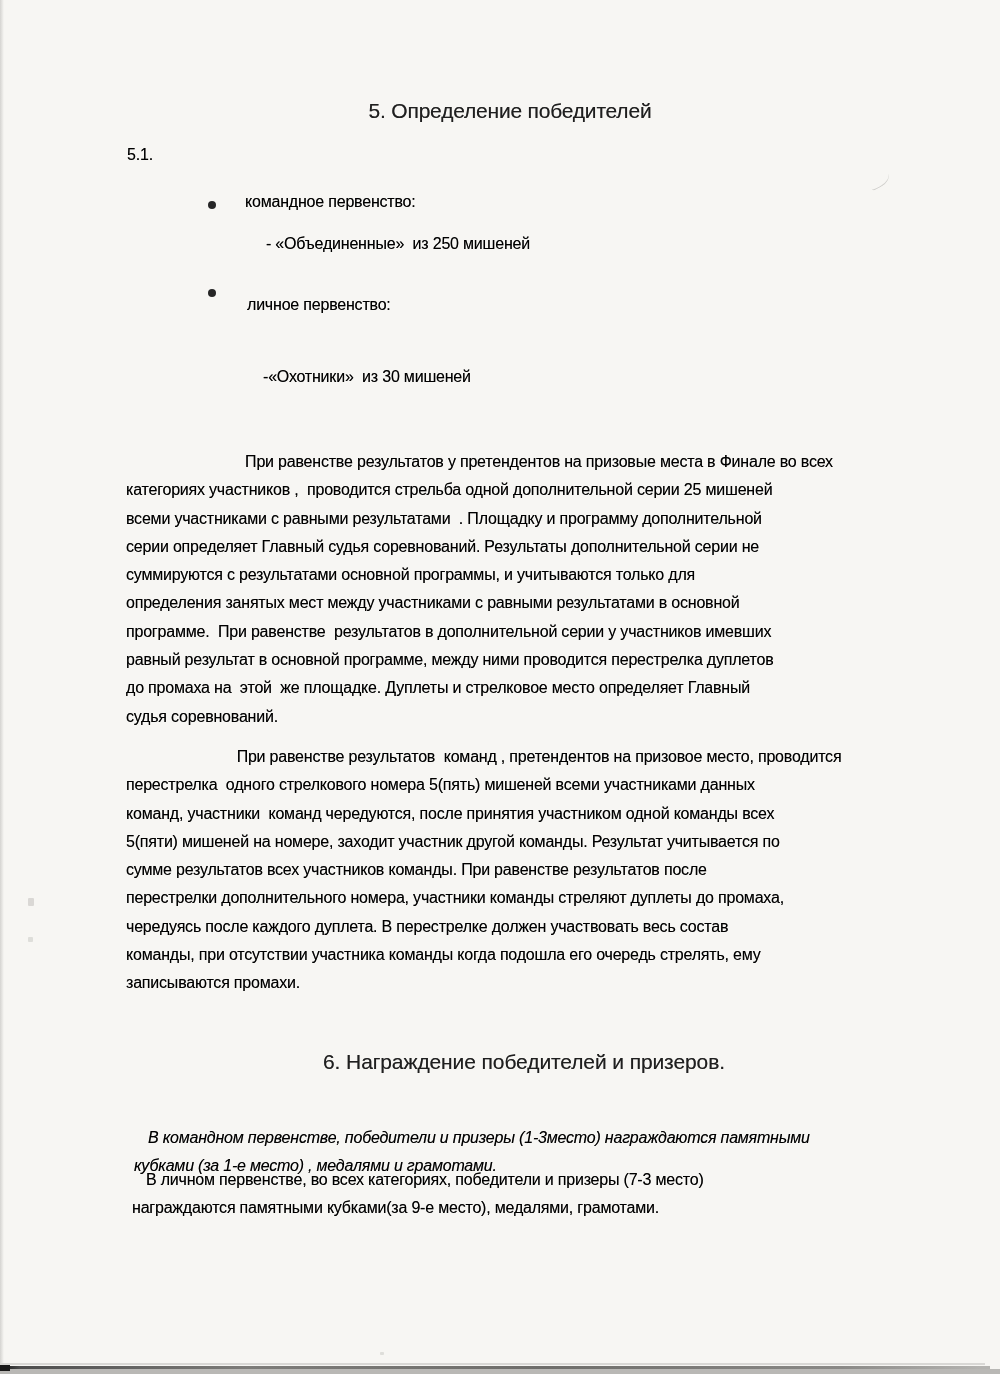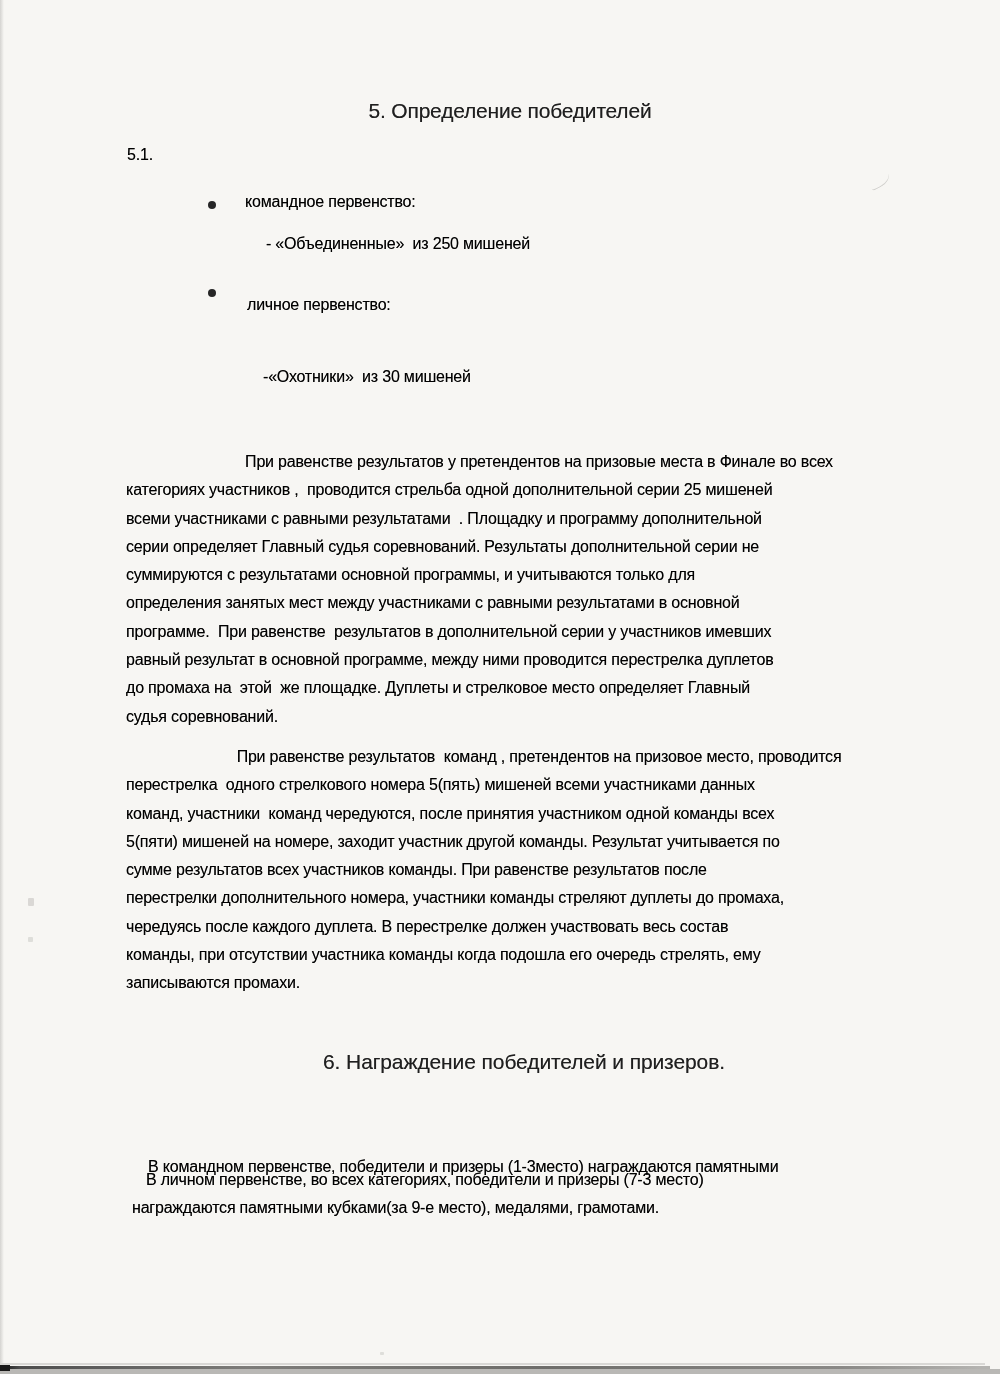--- a/index.html
+++ b/index.html
@@ -106,21 +106,21 @@
   <div class="abs txt" style="left:247px; top:281px;margin-top:15px;">личное первенство:</div>
 
   <div class="abs txt" style="left:263px; top:368px;">-«Охотники»  из 30 мишеней</div>
 
   <div class="abs txt para indent25" style="top:448px;"><div class="line">При равенстве результатов у претендентов на призовые места в Финале во всех</div><div class="line">категориях участников ,  проводится стрельба одной дополнительной серии 25 мишеней</div><div class="line">всеми участниками с равными результатами  . Площадку и программу дополнительной</div><div class="line">серии определяет Главный судья соревнований. Результаты дополнительной серии не</div><div class="line">суммируются с результатами основной программы, и учитываются только для</div><div class="line">определения занятых мест между участниками с равными результатами в основной</div><div class="line">программе.  При равенстве  результатов в дополнительной серии у участников имевших</div><div class="line">равный результат в основной программе, между ними проводится перестрелка дуплетов</div><div class="line">до промаха на  этой  же площадке. Дуплеты и стрелковое место определяет Главный</div><div class="line">судья соревнований.</div></div>
 
   <div class="abs txt para indent25" style="top:743px;"><div class="line">При равенстве результатов  команд , претендентов на призовое место, проводится</div><div class="line">перестрелка  одного стрелкового номера 5(пять) мишеней всеми участниками данных</div><div class="line">команд, участники  команд чередуются, после принятия участником одной команды всех</div><div class="line">5(пяти) мишеней на номере, заходит участник другой команды. Результат учитывается по</div><div class="line">сумме результатов всех участников команды. При равенстве результатов после</div><div class="line">перестрелки дополнительного номера, участники команды стреляют дуплеты до промаха,</div><div class="line">чередуясь после каждого дуплета. В перестрелке должен участвовать весь состав</div><div class="line">команды, при отсутствии участника команды когда подошла его очередь стрелять, ему</div><div class="line">записываются промахи.</div></div>
 
   <div class="abs h6-title">6.   Награждение победителей и призеров.</div>
 
-  <div class="abs txt para indent13" style="top:1153px; left:134px;"><div class="line">В командном первенстве, победители и призеры (1-3место) награждаются памятными</div></div>
+  <div class="abs txt para indent13" style="top:1124px; left:134px;font-style:italic;"><div class="line">В командном первенстве, победители и призеры (1-3место) награждаются памятными</div><div class="line">кубками (за 1-е место) , медалями и грамотами.</div></div>
 
   <div class="abs txt para indent13" style="top:1166px; left:132px;"><div class="line">В личном первенстве, во всех категориях, победители и призеры (7-3 место)</div><div class="line">награждаются памятными кубками(за 9-е место), медалями, грамотами.</div></div>
 
   <div class="abs left-edge"></div>
 
   <div class="abs squiggle"></div>
   <div class="abs speck" style="left:28px; top:898px; width:6px; height:8px; opacity:0.6;"></div>
   <div class="abs speck" style="left:28px; top:937px; width:5px; height:5px; opacity:0.5;"></div>
   <div class="abs speck" style="left:380px; top:1352px; width:4px; height:3px; opacity:0.5;"></div>
 

